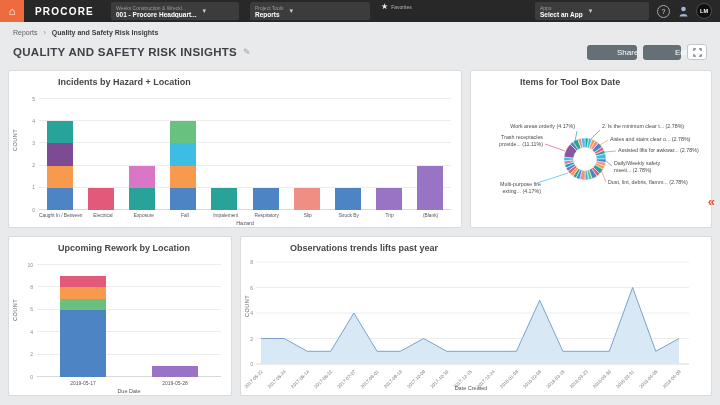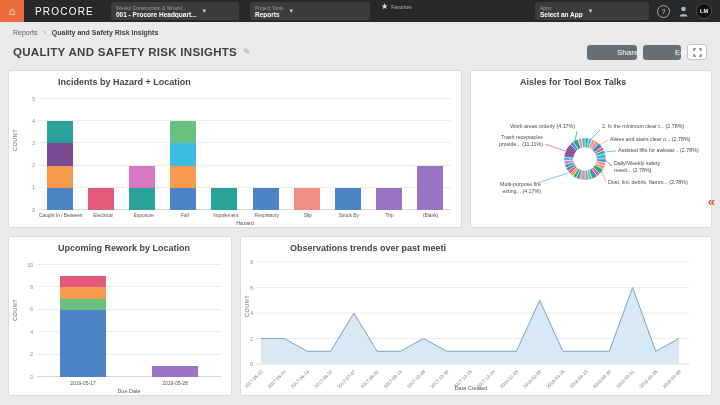--- a/index.html
+++ b/index.html
@@ -1,21 +1,21 @@
 <!DOCTYPE html>
 <html><head>
 <meta charset="utf-8">
 <style>
   html,body{margin:0;padding:0;background:#e9eaec;}
   #canvas{position:relative;width:720px;height:405px;background:#e9eaec;overflow:hidden;
           font-family:"Liberation Sans","DejaVu Sans",sans-serif;color:#333;}
   
   .topbar{position:absolute;top:0;left:0;width:720px;height:22px;background:#282828;display:flex;align-items:stretch;}
   .home{width:24px;background:#ee6b3f;display:flex;align-items:center;justify-content:center;color:#fff;font-size:11px;cursor:pointer;}
-  .brand{display:flex;align-items:center;padding:4px 11px;color:#fff;font-weight:normal;font-size:10px;letter-spacing:1.2px;cursor:pointer;}
+  .brand{display:flex;align-items:center;padding:4px 11px;color:#fff;font-weight:bold;font-size:10px;letter-spacing:1.2px;cursor:pointer;}
   .selector{margin:2px 3px;background:#3c3c3c;border-radius:2px;display:flex;align-items:center;padding:1px 5px;cursor:pointer;}
   .sel-texts{display:flex;flex-direction:column;justify-content:center;overflow:hidden;}
   .sel-label{font-size:5px;color:#9c9c9c;white-space:nowrap;overflow:hidden;}
   .sel-value{font-size:6.5px;font-weight:bold;color:#fff;white-space:nowrap;overflow:hidden;}
   .selector .caret{color:#cdcdcd;font-size:7px;margin-left:6px;}
   .sel-proj{width:118px;margin-left:6px;}
   .sel-tools{width:110px;margin-left:8px;}
   .sel-apps{width:104px;}
   .fav{display:flex;align-items:flex-start;padding:3px 8px 0 8px;cursor:pointer;}
   .star{color:#e8e8e8;font-size:8px;line-height:8px;}
@@ -225,21 +225,21 @@
             <div class="xt">Impalement</div>
             <div class="xt">Respiratory</div>
             <div class="xt">Slip</div>
             <div class="xt">Struck By</div>
             <div class="xt">Trip</div>
             <div class="xt">(Blank)</div>
           </div>
         <div class="xlab">Hazard</div>
       </section>
       <section class="card c2">
-        <div class="card-title">Aisles for Tool Box Talks</div>
+        <div class="card-title">Items for Tool Box Date</div>
         <svg id="donut" width="240" height="138" viewBox="0 0 240 138">
             <path d="M114.00,51.00A21 21 0 0 1 117.65,51.32L116.00,60.67A11.5 11.5 0 0 0 114.00,60.50Z" fill="#27a399" stroke="#fff" stroke-width="0.5"></path>
             <path d="M117.65,51.32A21 21 0 0 1 121.18,52.27L117.93,61.19A11.5 11.5 0 0 0 116.00,60.67Z" fill="#3ebde2" stroke="#fff" stroke-width="0.5"></path>
             <path d="M121.18,52.27A21 21 0 0 1 124.50,53.81L119.75,62.04A11.5 11.5 0 0 0 117.93,61.19Z" fill="#f89a4d" stroke="#fff" stroke-width="0.5"></path>
             <path d="M124.50,53.81A21 21 0 0 1 127.50,55.91L121.39,63.19A11.5 11.5 0 0 0 119.75,62.04Z" fill="#ef8e83" stroke="#fff" stroke-width="0.5"></path>
             <path d="M127.50,55.91A21 21 0 0 1 131.20,59.96L123.42,65.40A11.5 11.5 0 0 0 121.39,63.19Z" fill="#4d84c4" stroke="#fff" stroke-width="0.5"></path>
             <path d="M131.20,59.96A21 21 0 0 1 133.03,63.13L124.42,67.14A11.5 11.5 0 0 0 123.42,65.40Z" fill="#e25979" stroke="#fff" stroke-width="0.5"></path>
             <path d="M133.03,63.13A21 21 0 0 1 134.29,66.57L125.11,69.03A11.5 11.5 0 0 0 124.42,67.14Z" fill="#27a399" stroke="#fff" stroke-width="0.5"></path>
             <path d="M134.29,66.57A21 21 0 0 1 135.00,72.00L125.50,72.00A11.5 11.5 0 0 0 125.11,69.03Z" fill="#3ebde2" stroke="#fff" stroke-width="0.5"></path>
             <path d="M135.00,72.00A21 21 0 0 1 134.68,75.65L125.32,74.00A11.5 11.5 0 0 0 125.50,72.00Z" fill="#4d84c4" stroke="#fff" stroke-width="0.5"></path>
@@ -316,21 +316,21 @@
               </div>
             </div>
           </div>
         <div class="xlabels" id="xl2">
             <div class="xt">2019-05-17</div>
             <div class="xt">2019-05-28</div>
           </div>
         <div class="xlab">Due Date</div>
       </section>
       <section class="card c4">
-        <div class="card-title">Observations trends over past meeti</div>
+        <div class="card-title">Observations trends lifts past year</div>
         <div class="ylab">COUNT</div>
         <svg id="areachart" width="470" height="144" viewBox="0 0 470 144">
             <line x1="15" y1="113" x2="448" y2="113" stroke="#d9d9d9" stroke-width="1"></line>
             <text x="12" y="115" text-anchor="end" font-size="5" fill="#8a8a8a">0</text>
             <line x1="15" y1="87.5" x2="448" y2="87.5" stroke="#ececec" stroke-width="1"></line>
             <text x="12" y="89.5" text-anchor="end" font-size="5" fill="#8a8a8a">2</text>
             <line x1="15" y1="62" x2="448" y2="62" stroke="#ececec" stroke-width="1"></line>
             <text x="12" y="64" text-anchor="end" font-size="5" fill="#8a8a8a">4</text>
             <line x1="15" y1="36.5" x2="448" y2="36.5" stroke="#ececec" stroke-width="1"></line>
             <text x="12" y="38.5" text-anchor="end" font-size="5" fill="#8a8a8a">6</text>

